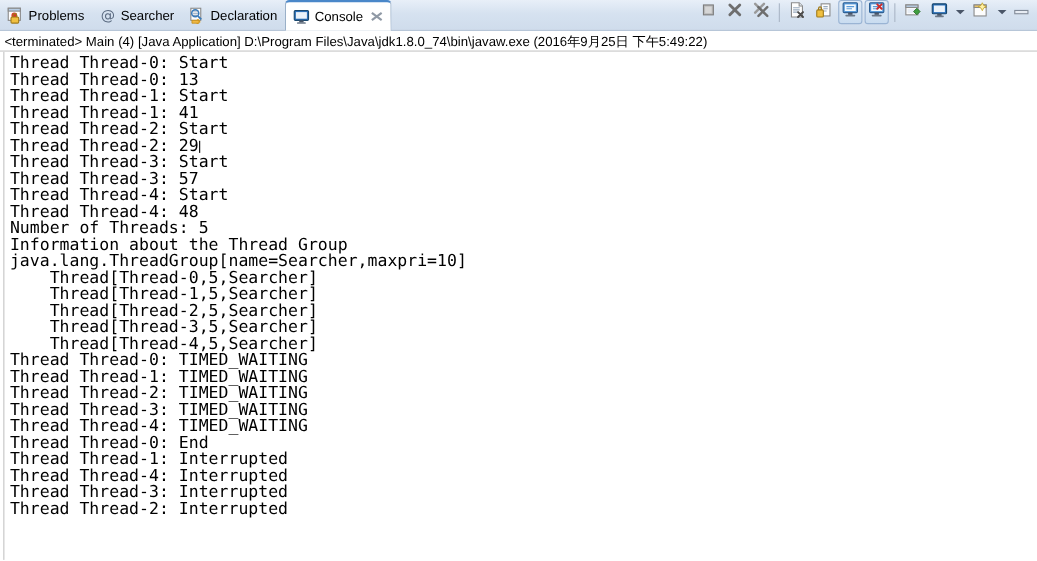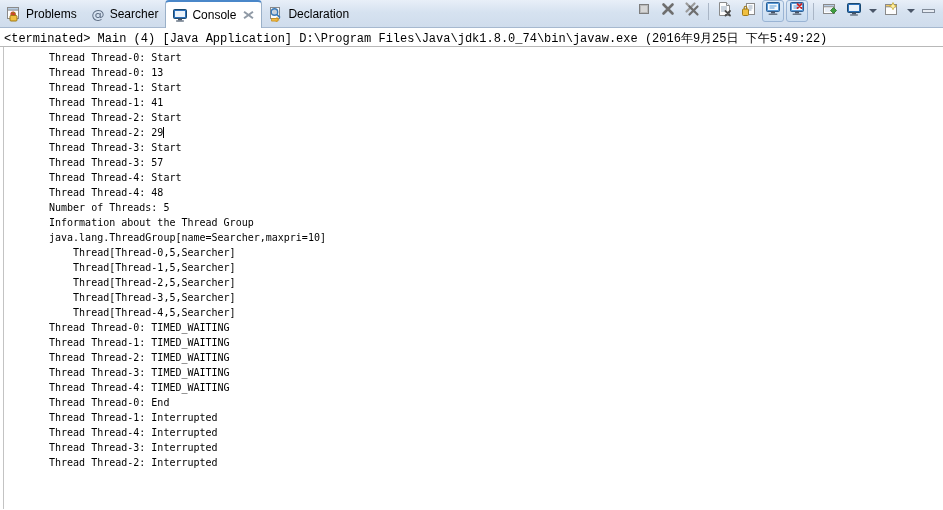--- a/index.html
+++ b/index.html
@@ -103,46 +103,44 @@
   
   #console-header {
     height: 19px;
     padding: 2px 0 0 4px;
     font-size: 12px;
     color: #000;
     white-space: nowrap;
     border-bottom: 1px solid #b8b8b8;
     background: #ffffff;
     overflow: hidden;
-    font-family: Liberation Mono, monospace;
   }
 
   
   #console-body {
     position: relative;
     height: 462px;
     background: #ffffff;
     padding: 3px 0 0 0;
     overflow: hidden;
   }
   #console-body::before {
     content: "";
     position: absolute;
     left: 3px; top: 0; bottom: 0;
     width: 1px;
     background: #c3c3c3;
   }
   #console-lines {
     font-family: "DejaVu Sans Mono", monospace;
-    font-size: 10px;
+    font-size: 15px;
     line-height: 15px;
     color: #000;
     padding-left: 9px;
     white-space: pre;
-    margin-left: 40px;
   }
   .cline { height: 15px; position: relative; }
   .caret {
     display: inline-block;
     width: 1px; height: 11px;
     background: #000;
     vertical-align: -2px;
     margin-left: 0px;
   }
 </style>
@@ -167,47 +165,47 @@
 
     <div class="tab">
       <span class="ticon">
         <svg width="16" height="16" viewBox="0 0 16 16">
           <text x="8" y="12.5" font-family="DejaVu Sans, sans-serif" font-size="13" fill="#5a6a80" text-anchor="middle">@</text>
         </svg>
       </span>
       <span class="tab-label">Searcher</span>
     </div>
 
-    <div class="tab active">
-      <span class="ticon">
-        <svg width="16" height="16" viewBox="0 0 16 16">
-          <rect x="1.5" y="2.5" width="13" height="9" rx="1" fill="#2b6fb8" stroke="#19486f"></rect>
-          <rect x="3" y="4" width="10" height="6" fill="#eaf2fa"></rect>
-          <rect x="6" y="11.5" width="4" height="2" fill="#4a5668"></rect>
-          <rect x="4" y="13.2" width="8" height="1.5" rx=".6" fill="#6b7888"></rect>
-        </svg>
-      </span>
-      <span class="tab-label">Console</span>
-      <span class="tab-close"></span>
-    </div>
-
     <div class="tab">
       <span class="ticon">
         <svg width="16" height="16" viewBox="0 0 16 16">
           <rect x="2.5" y="1.5" width="9" height="11" fill="#fdfdfd" stroke="#8a8a8a"></rect>
           <path d="M4.5 4h5M4.5 6h5M4.5 8h4" stroke="#8fa4bb" stroke-width="1"></path>
           <circle cx="6.5" cy="6" r="3.2" fill="none" stroke="#3a7ab8" stroke-width="1.4"></circle>
           <path d="M9 8.6 l3 3" stroke="#3a7ab8" stroke-width="1.6"></path>
           <path d="M4 13.5 h6 l-1.5-2 M10 13.5 l-2.2 2" fill="none" stroke="#e8a317" stroke-width="1.6"></path>
           <path d="M3.5 12.5 h6.5 v2.6 h-6.5 z" fill="#f0b945" stroke="#c08a18" stroke-width=".7"></path>
         </svg>
       </span>
       <span class="tab-label">Declaration</span>
     </div>
 
+    <div class="tab active">
+      <span class="ticon">
+        <svg width="16" height="16" viewBox="0 0 16 16">
+          <rect x="1.5" y="2.5" width="13" height="9" rx="1" fill="#2b6fb8" stroke="#19486f"></rect>
+          <rect x="3" y="4" width="10" height="6" fill="#eaf2fa"></rect>
+          <rect x="6" y="11.5" width="4" height="2" fill="#4a5668"></rect>
+          <rect x="4" y="13.2" width="8" height="1.5" rx=".6" fill="#6b7888"></rect>
+        </svg>
+      </span>
+      <span class="tab-label">Console</span>
+      <span class="tab-close"></span>
+    </div>
+
   </div>
 
   <div class="tabspacer"></div>
 
   <div id="toolbar">
 
     <div class="tbtn">
       <span>
         <svg width="16" height="16" viewBox="0 0 16 16">
           <rect x="3.5" y="3.5" width="9" height="9" fill="#b9b9b9" stroke="#7d7d7d"></rect>

